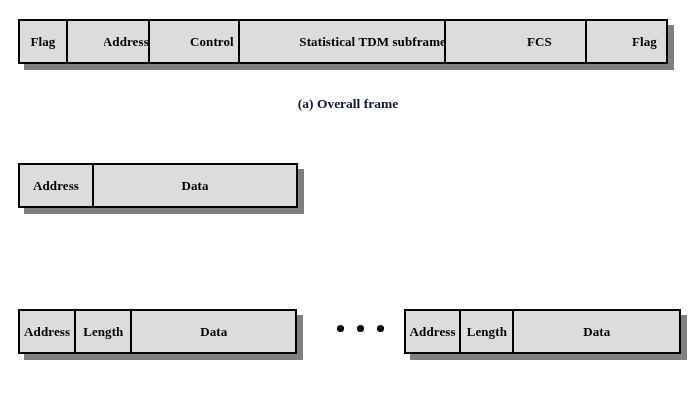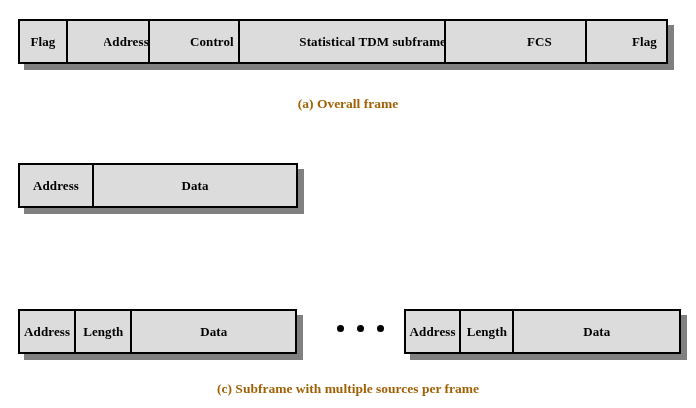--- a/index.html
+++ b/index.html
@@ -56,21 +56,21 @@
     white-space: nowrap;
     letter-spacing: 0.1px;
   }
 
   
   .caption {
     position: absolute;
     font-family: "Liberation Serif", "DejaVu Serif", serif;
     font-weight: bold;
     font-size: 13.5px;
-    color: #a16207;
+    color: #0f172a;
     white-space: nowrap;
     text-align: center;
     width: 696px;
     left: 0;
   }
 
   
   .ellipsis {
     position: absolute;
     display: flex;
@@ -145,15 +145,14 @@
       <span class="cell-label">Address</span>
     </div>
     <div class="cell" style="width:54px;">
       <span class="cell-label">Length</span>
     </div>
     <div class="cell" style="width:167px;">
       <span class="cell-label">Data</span>
     </div>
   </div>
 
-  <div class="caption" style="top:381px;">(c) Subframe with multiple sources per frame</div>
 
 </div>
 
 </body></html>

